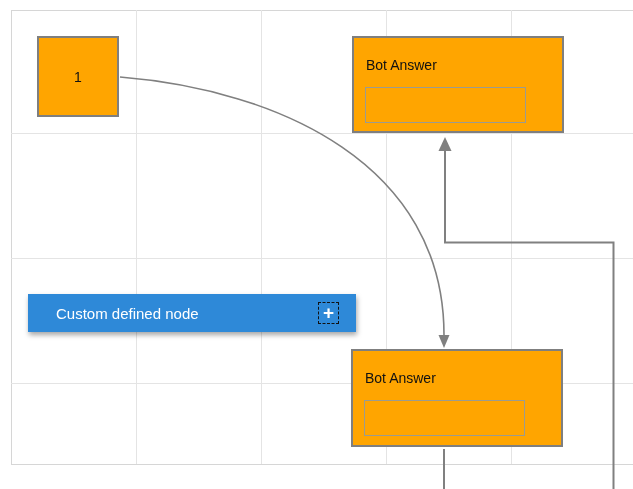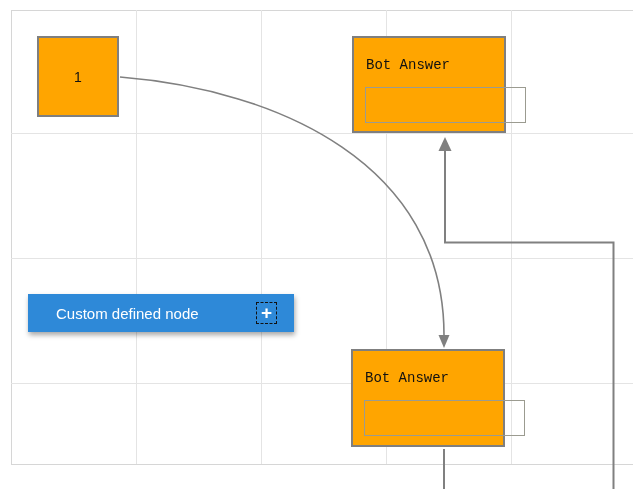--- a/index.html
+++ b/index.html
@@ -30,43 +30,42 @@
     left: 37px; top: 36px;
     width: 82px; height: 81px;
     display: flex;
     align-items: center;
     justify-content: center;
     font-size: 14px;
     color: #111111;
     cursor: move;
   }
   .bot-answer {
-    width: 154px; height: 97px;
+    width: 212px; height: 97px;
     cursor: move;
-    font-family: Liberation Mono, monospace;
   }
   #bot-answer-top { left: 352px; top: 36px; }
   #bot-answer-bottom { left: 351px; top: 349px; height: 98px; }
   .bot-answer .node-title {
     position: absolute;
     left: 12px; top: 19px;
     font-size: 14px;
     color: #111111;
     white-space: nowrap;
   }
   .bot-answer .node-input {
     position: absolute;
     left: 11px; top: 49px;
     width: 161px; height: 36px;
     border: 1px solid #9b9b90;
     background: transparent;
   }
   #custom-node {
     left: 28px; top: 294px;
-    width: 266px; height: 38px;
+    width: 328px; height: 38px;
     background: #2E89D8;
     box-shadow: 1px 3px 5px rgba(0,0,0,0.35);
     display: flex;
     align-items: center;
     cursor: move;
   }
   #custom-node .custom-label {
     margin-left: 28px;
     color: #ffffff;
     font-size: 15px;

